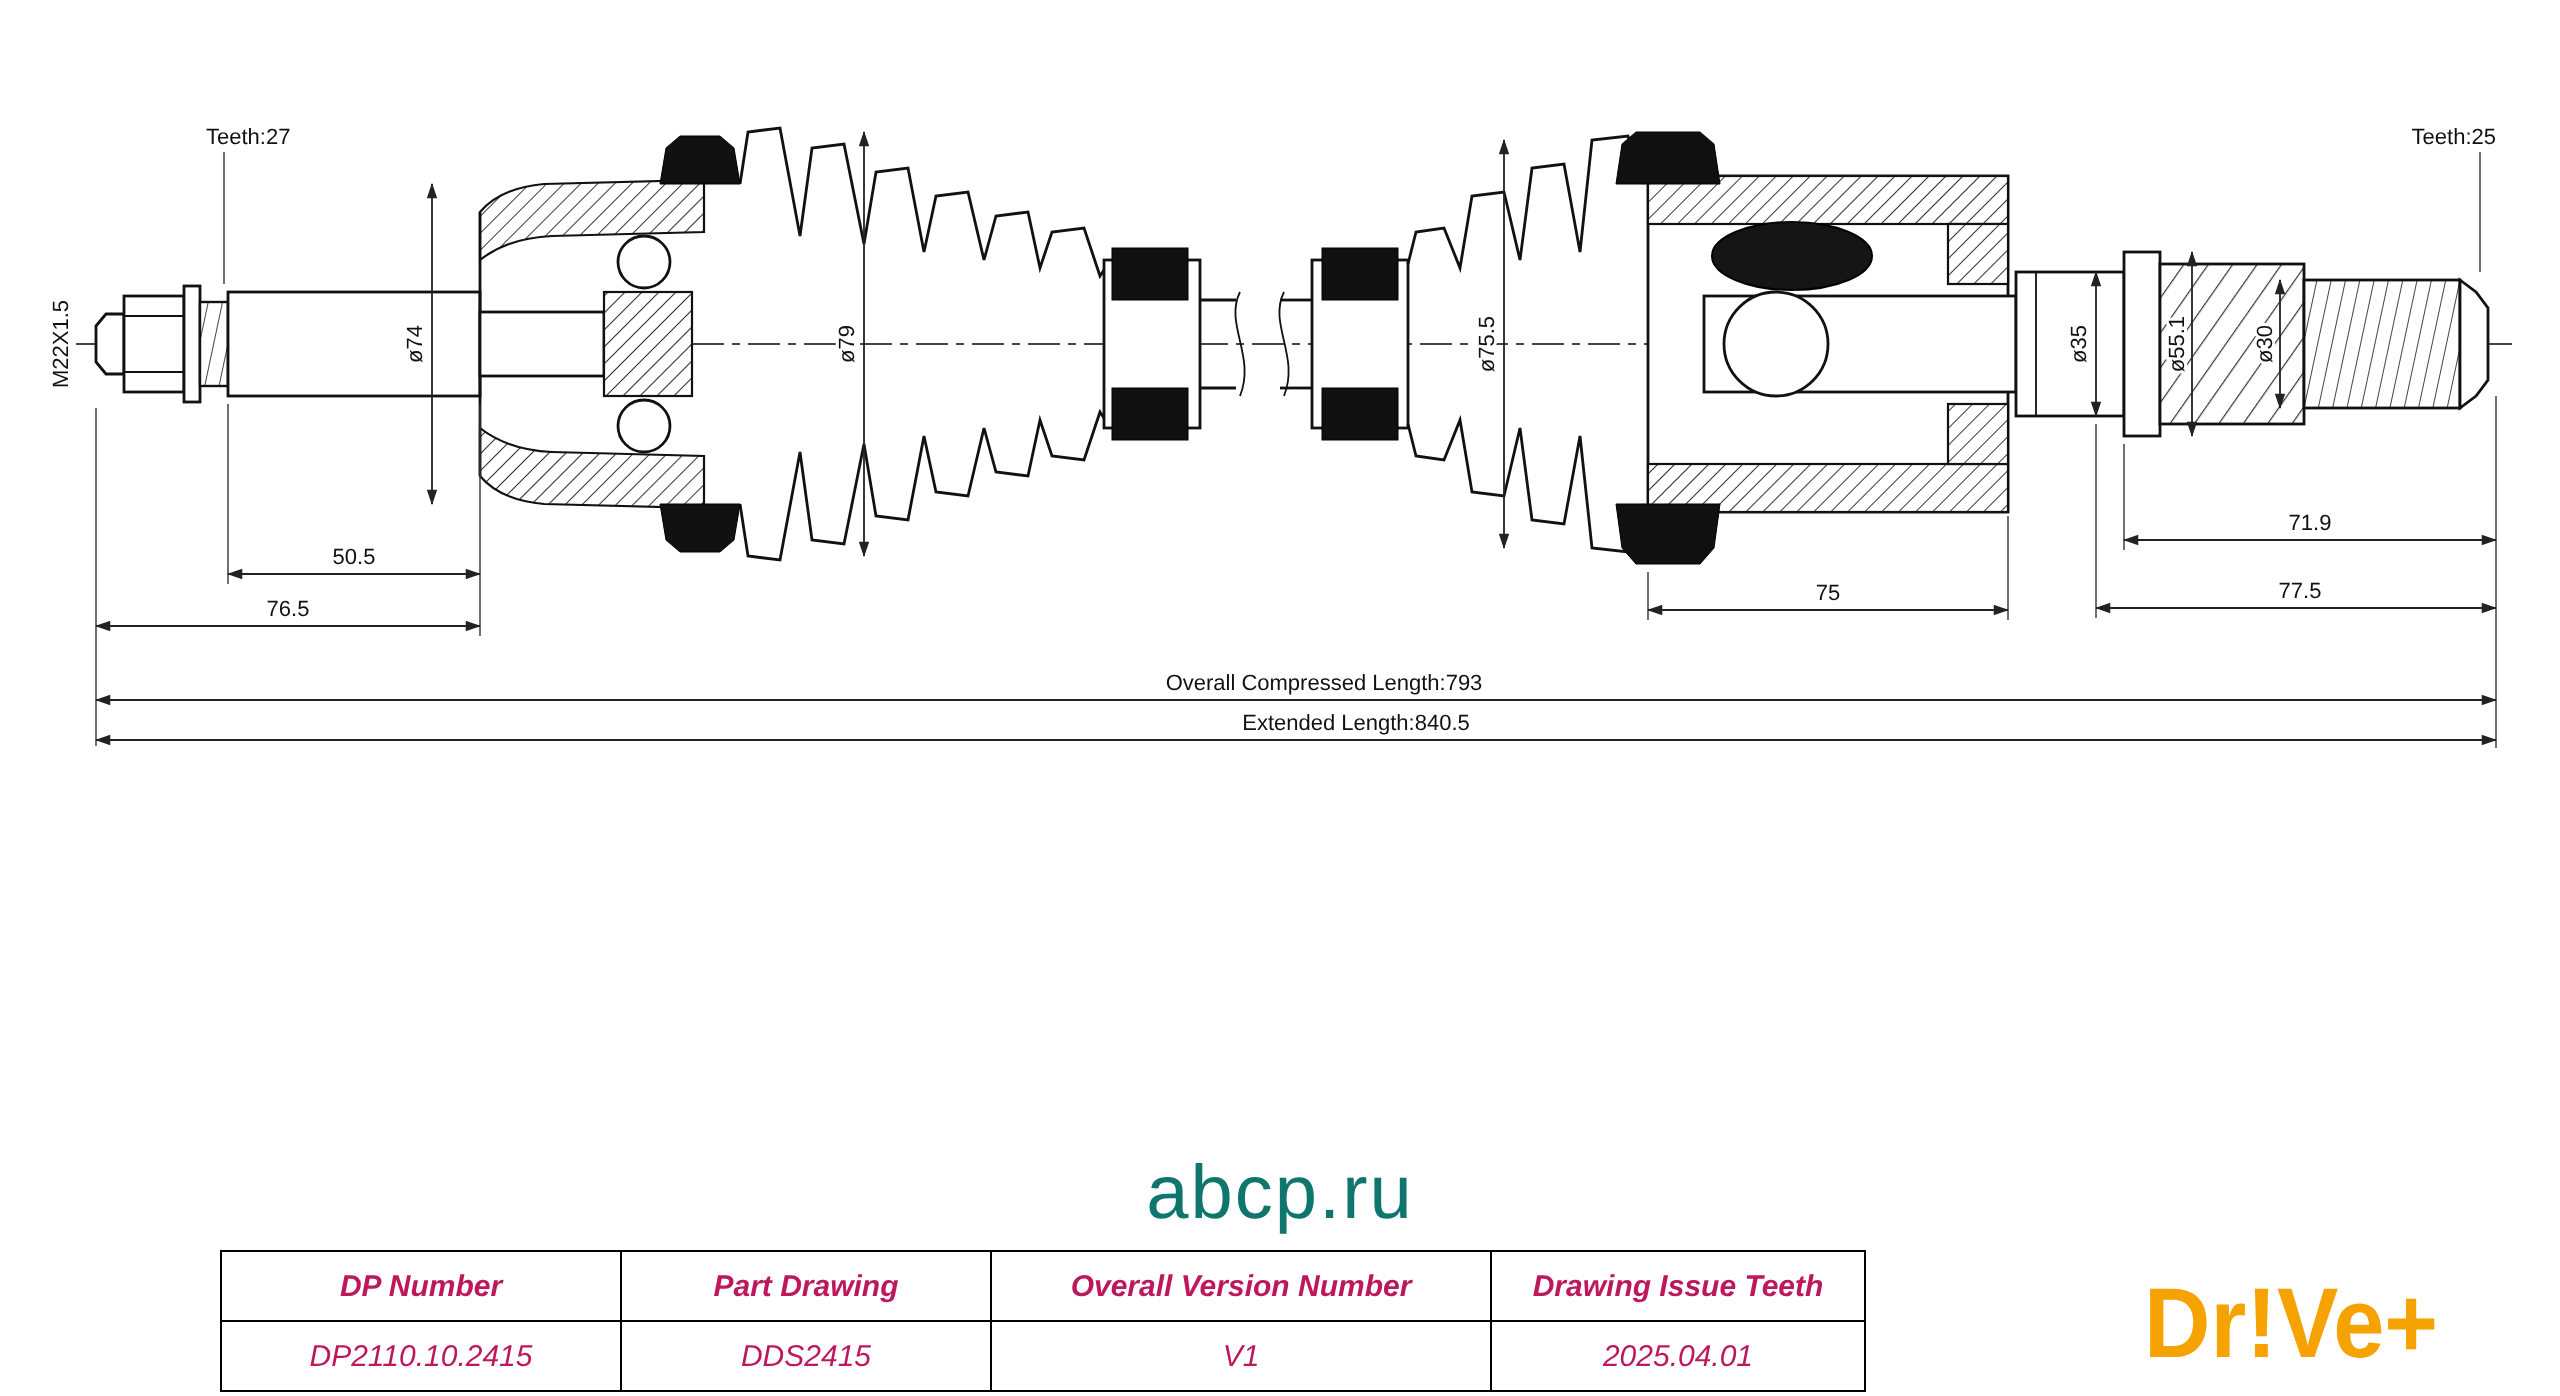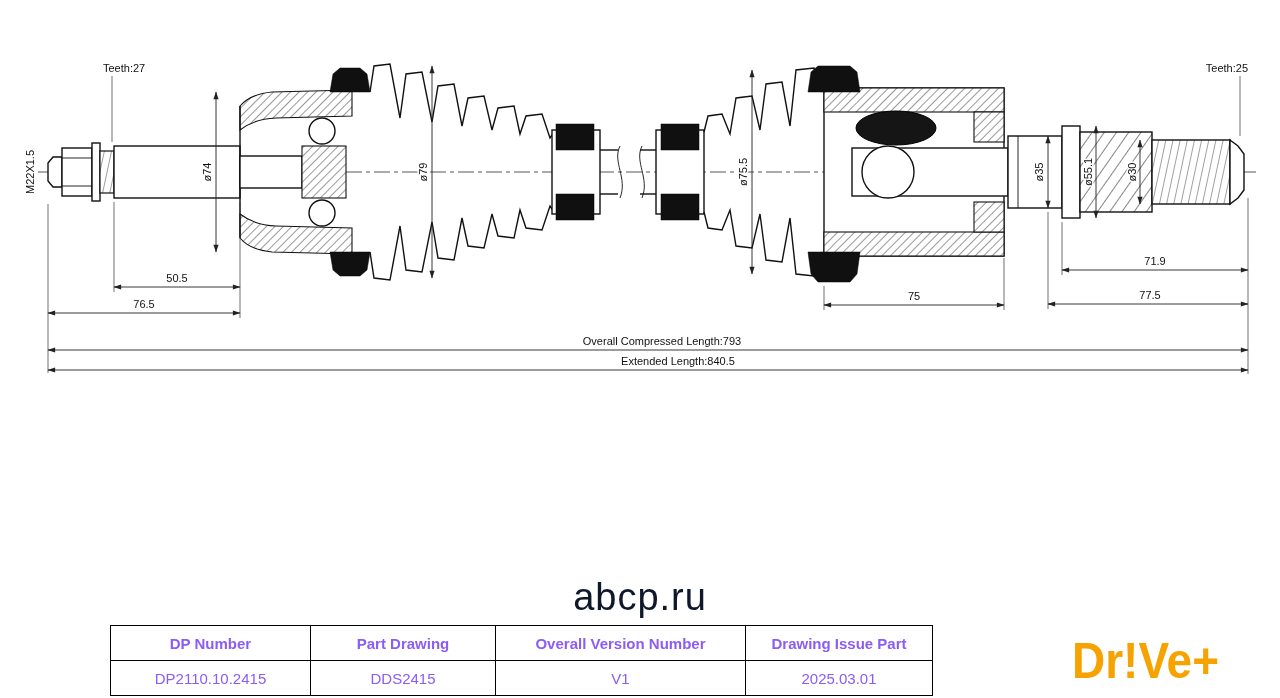--- a/index.html
+++ b/index.html
@@ -11,24 +11,24 @@
   .dim{stroke:#222;stroke-width:0.9;fill:none;}
   .ext{stroke:#333;stroke-width:0.7;fill:none;}
   .part{stroke:#111;stroke-width:1.4;fill:#fff;}
   .partline{stroke:#111;stroke-width:1.4;fill:none;}
   .thin{stroke:#111;stroke-width:0.9;fill:none;}
   .hatchfill{fill:url(#hatch);stroke:#111;stroke-width:1.1;}
   .clamp{fill:#101010;stroke:#000;stroke-width:0.5;}
   .cline{stroke:#444;stroke-width:0.9;stroke-dasharray:16 4 4 4;fill:none;}
 
   .watermark{position:absolute;top:576px;left:50%;transform:translateX(-50%);
-     font-size:38px;color:#0f172a;letter-spacing:1px;}
+     font-size:38px;color:#0f766e;letter-spacing:1px;}
   .title-block{position:absolute;left:110px;top:625px;border-collapse:collapse;table-layout:fixed;background:#fff;}
   .title-block th,.title-block td{border:1.6px solid #000;height:34px;text-align:center;
-     font-size:15px;padding:0;color:#8b5cf6;}
+     font-size:15px;padding:0;color:#be185d;font-style:italic;}
   .title-block th{font-weight:bold;}
   .brand-logo{position:absolute;left:1072px;top:634px;font-size:46px;font-weight:bold;
      color:#f6a200;letter-spacing:0px;transform:scaleY(1.08);}
 </style>
 </head>
 <body>
 
 
 
 <svg width="1280" height="580" viewBox="0 0 1280 580">
@@ -186,27 +186,27 @@
     <col style="width:200px">
       <col style="width:185px">
       <col style="width:250px">
       <col style="width:187px">
   </colgroup>
   <tbody>
       <tr>
     <th>DP Number</th>
     <th>Part Drawing</th>
     <th>Overall Version Number</th>
-    <th>Drawing Issue Part</th>
+    <th>Drawing Issue Teeth</th>
   </tr>
   <tr>
     <td>DP2110.10.2415</td>
     <td>DDS2415</td>
     <td>V1</td>
-    <td>2025.03.01</td>
+    <td>2025.04.01</td>
   </tr>
 </tbody>
   </table>
 
 
 <div class="brand-logo">Dr!Ve+</div>
 
 
 
 

